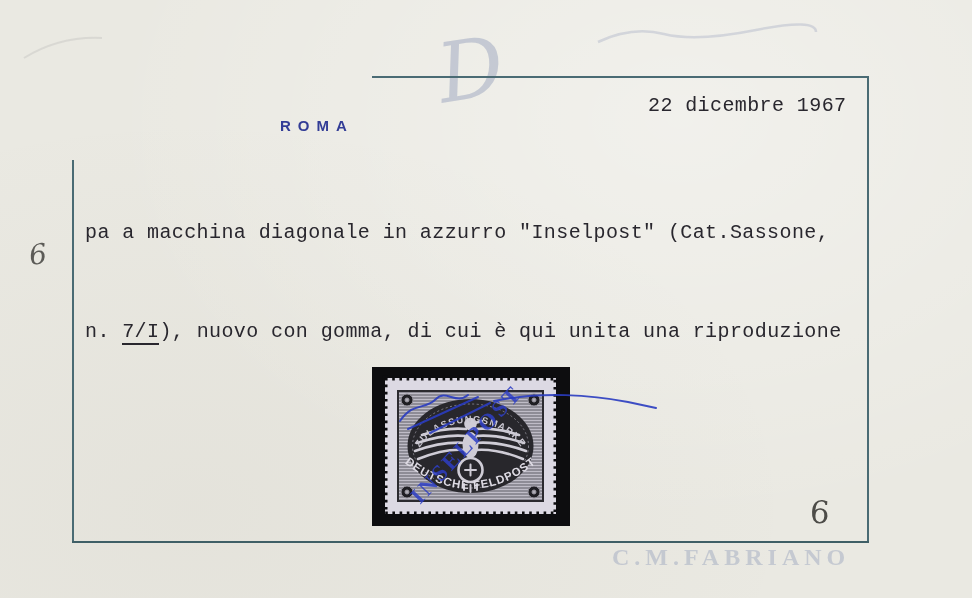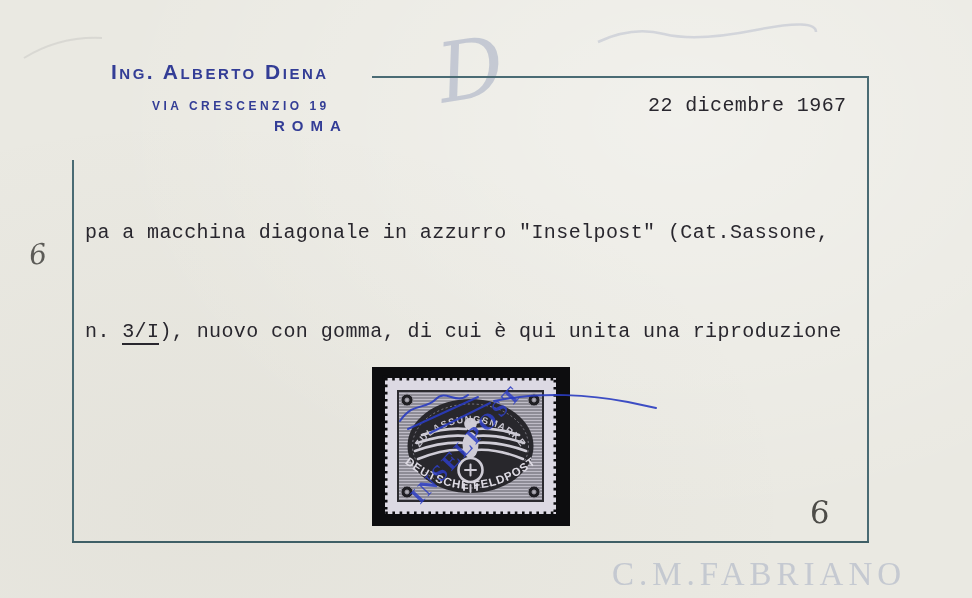--- a/index.html
+++ b/index.html
@@ -9,21 +9,21 @@
           radial-gradient(ellipse at 70% 20%, rgba(255,255,255,.35), rgba(0,0,0,0) 60%),
           radial-gradient(ellipse at 20% 85%, rgba(120,110,90,.05), rgba(0,0,0,0) 55%),
           #eae9e2;
         font-family:"Liberation Sans",sans-serif;}
   .abs{position:absolute;}
 
   
   .lh-name{left:111px;top:60px;font-variant:small-caps;font-size:21px;font-weight:600;
            letter-spacing:2.5px;color:#333d96;}
   .lh-addr{left:152px;top:99px;font-size:12px;font-weight:600;letter-spacing:3.5px;color:#333d96;}
-  .lh-city{left:274px;top:117px;font-size:15px;font-weight:700;letter-spacing:7px;color:#333d96;}
+  .lh-city{left:280px;top:117px;font-size:15px;font-weight:700;letter-spacing:7px;color:#333d96;}
 
   
   .rule-top{left:372px;top:76px;width:497px;height:2px;background:#4a6b74;}
   .fr-right{left:867px;top:76px;width:2px;height:467px;background:#4a6b74;}
   .fr-left{left:72px;top:160px;width:2px;height:383px;background:#4a6b74;}
   .fr-bottom{left:72px;top:541px;width:797px;height:2px;background:#3f5f66;}
 
   
   .tw{font-family:"Liberation Mono","DejaVu Sans Mono",monospace;color:#29272e;}
   .date{left:648px;top:94px;font-size:20px;letter-spacing:0.4px;}
@@ -33,51 +33,49 @@
 
   
   .pencil6-left{left:29px;top:238px;font-family:"DejaVu Serif",serif;font-style:italic;
                 font-size:28px;color:#5c5b57;transform:rotate(-7deg);}
   .pencil6-bottom{left:810px;top:494px;font-family:"DejaVu Serif",serif;
                   font-size:31px;color:#4d4c48;transform:rotate(4deg);}
 
   
   .flourishD{left:438px;top:22px;font-family:"DejaVu Serif",serif;font-style:italic;
              font-size:82px;color:rgba(138,150,180,0.42);transform:rotate(-9deg);}
-  .watermark{left:612px;top:556px;font-family:"Liberation Serif",serif;font-size:33px;
-             font-weight:400;letter-spacing:5px;color:rgba(146,158,186,0.42);}
+  .watermark{left:612px;top:544px;font-family:"Liberation Serif",serif;font-size:24px;
+             font-weight:700;letter-spacing:5px;color:rgba(146,158,186,0.42);}
 
   .photo-wrap{left:372px;top:367px;width:292px;height:160px;overflow:visible;}
   svg{display:block;}
 </style>
 </head>
 <body>
 
 <div class="page">
 
   <div class="abs flourishD">D</div>
   <svg class="abs" style="left:0;top:0;" width="972" height="120" viewBox="0 0 972 120">
     <path d="M598,42 q34,-16 66,-8 t92,-4 t60,2" fill="none" stroke="rgba(150,160,186,0.32)" stroke-width="2.5"></path>
     <path d="M24,58 q36,-22 78,-20" fill="none" stroke="rgba(168,168,166,0.25)" stroke-width="2"></path>
   </svg>
 
-  <div class="abs lh-name">Ing. Alberto Diena</div>
-  <div class="abs lh-addr">VIA CRESCENZIO 19</div>
   <div class="abs lh-city">ROMA</div>
 
   <div class="abs rule-top"></div>
   <div class="abs fr-right"></div>
   <div class="abs fr-left"></div>
   <div class="abs fr-bottom"></div>
 
   <div class="abs tw date">22 dicembre 1967</div>
 
   <div class="abs tw bodytext">
     <div class="line"><span>pa a macchina diagonale in azzurro "Inselpost" (Cat.Sassone,</span><span class="u"></span><span></span></div>
-    <div class="line"><span>n. </span><span class="u">3/I</span><span>), nuovo con gomma, di cui è qui unita una riproduzione</span></div>
+    <div class="line"><span>n. </span><span class="u">7/I</span><span>), nuovo con gomma, di cui è qui unita una riproduzione</span></div>
     
     
     
   </div>
 
   <div class="abs pencil6-left">6</div>
   <div class="abs pencil6-bottom">6</div>
 
   <div class="abs photo-wrap">
     <svg width="292" height="160" viewBox="0 0 292 160" style="overflow:visible">

